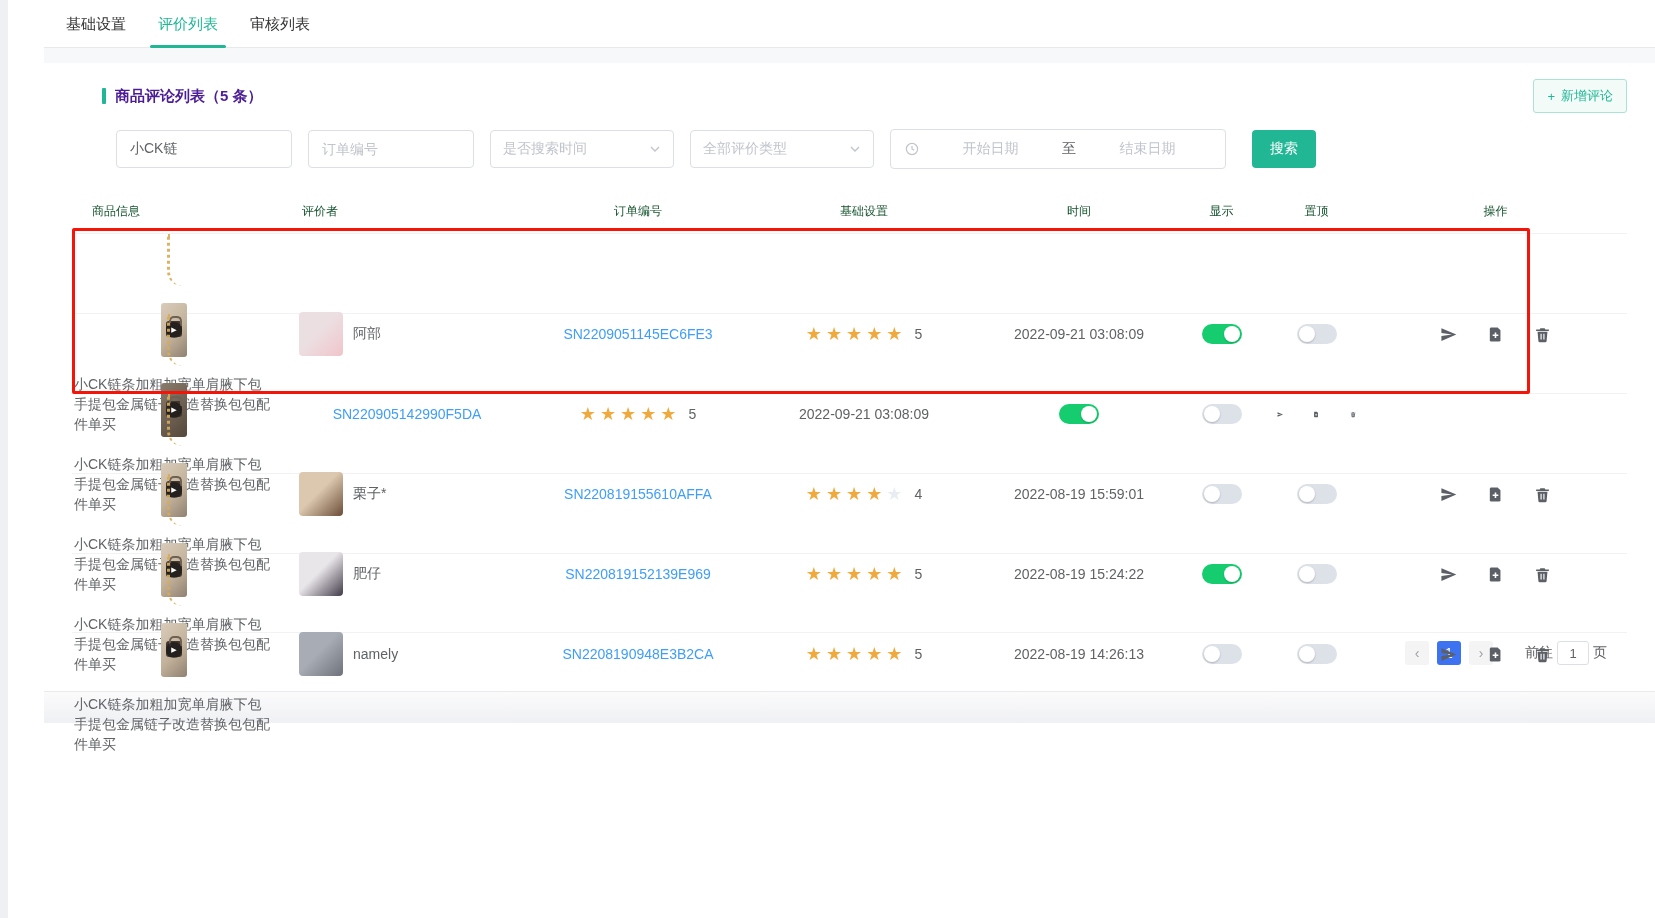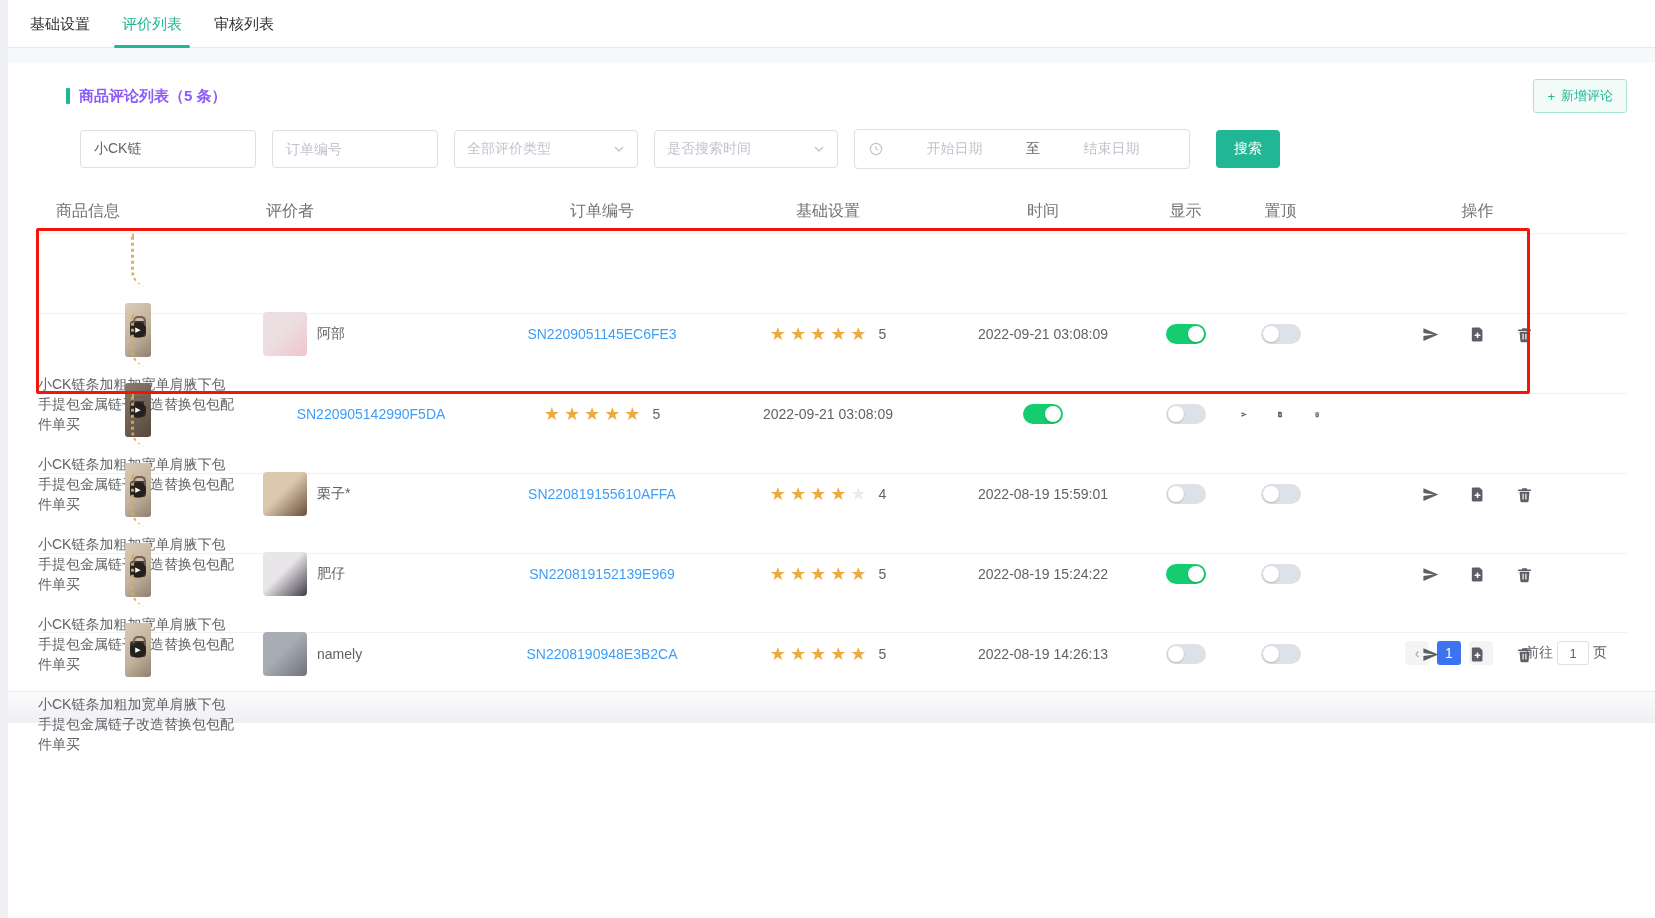--- a/index.html
+++ b/index.html
@@ -3,37 +3,37 @@
 <meta charset="utf-8">
 <style>
   * { margin:0; padding:0; box-sizing:border-box; }
   html,body { width:1655px; height:918px; }
   body {
     font-family:"Liberation Sans","DejaVu Sans",sans-serif;
     font-size:14px; color:#303133; background:#ffffff;
     display:flex; overflow:hidden;
   }
   .left-gutter { width:8px; background:#eef0f3; flex:none; }
-  .page { flex:1; display:flex; flex-direction:column; height:666px; }
+  .page { flex:1; display:flex; flex-direction:column; height:666px;margin-left:36px; }
 
   
   .tabbar { height:48px; background:#fff; border-bottom:1px solid #e7e9ec;
     display:flex; align-items:flex-end; padding-left:6px; flex:none; }
   .tab { padding:12px 16px 13px; font-size:15px; color:#303133; cursor:pointer;
     position:relative; font-weight:400; }
   .tab.active { color:var(--accent); }
   .tab.active::after { content:""; position:absolute; left:8px; right:8px; bottom:-1px;
     height:3px; background:var(--accent); border-radius:2px; }
 
   .band { height:15px; background:#f7f8fa; flex:none; }
 
   
   .card1 { background:#fff; padding:16px 28px 20px; flex:none; }
   .card-title-row { display:flex; align-items:center; justify-content:space-between; margin-bottom:16px; }
-  .card-title { display:flex; align-items:center; font-weight:bold; font-size:15px; color:#8b5cf6;padding-left:30px; }
+  .card-title { display:flex; align-items:center; font-weight:bold; font-size:15px; color:#4c1d95;padding-left:30px; }
   .title-bar { width:4px; height:16px; background:var(--accent); margin-right:9px; border-radius:1px; }
   .add-btn { display:flex; align-items:center; gap:6px; color:var(--accent);
     background:#f2fbf8; border:1px solid #a9e3d3; border-radius:3px;
     padding:7px 13px; font-size:13px; cursor:pointer; }
   .filters { display:flex; align-items:center; gap:16px;padding-left:44px; }
   .f-input { height:38px; border:1px solid #dcdfe6; border-radius:4px; padding:0 13px;
     font-size:14px; color:#606266; outline:none; font-family:inherit; background:#fff; }
   .f-input::placeholder { color:#c0c4cc; }
   .f-select { display:flex; align-items:center; justify-content:space-between;
     height:38px; border:1px solid #dcdfe6; border-radius:4px; padding:0 12px;
@@ -47,21 +47,21 @@
 
   
   .annotation-band { height:50px; background:#f7f8fa; display:flex; align-items:center;
     justify-content:flex-end; padding-right:160px; flex:none; }
   .annotation { color:#fd2a1f; font-size:18px; font-weight:bold; }
 
   
   .table-card { background:#fff; flex:1; display:flex; flex-direction:column; padding:0 28px; }
   .grid-row { display:grid; grid-template-columns:210px 250px 212px 240px 190px 95px 95px 1fr;
     align-items:center; }
-  .thead { height:44px; color:#737373; font-size:16px; }
+  .thead { height:44px; color:#14532d; font-size:12px; }
   .th { padding:0 8px; text-align:center; }
   .th.left { text-align:left; padding-left:20px; }
   .tbody { position:relative; }
   .trow { height:80px; border-top:1px solid #f0f2f5; }
   .trow:last-child { border-bottom:1px solid #f0f2f5; }
   .td { padding:0 8px; text-align:center; color:#606266; }
   .td.left { text-align:left; }
 
   
   .prod-cell { display:flex; align-items:center; gap:17px; padding-left:2px;flex-direction:column; }
@@ -145,29 +145,29 @@
       </div>
       <div class="add-btn">
         <span>+</span>
         <span>新增评论</span>
       </div>
     </div>
     <div class="filters">
       <input class="f-input" style="width: 176px;" value="小CK链">
       <input class="f-input" style="width: 166px;" placeholder="订单编号">
       <div class="f-select" style="width:184px">
-        <span>全部评价类型</span>
+        <span>是否搜索时间</span>
         <span class="chev">
           <svg width="12" height="12" viewBox="0 0 12 12">
               <polyline points="2,4 6,8 10,4" fill="none" stroke="#c0c4cc" stroke-width="1.4"></polyline>
             </svg>
         </span>
       </div>
       <div class="f-select" style="width:184px">
-        <span>是否搜索时间</span>
+        <span>全部评价类型</span>
         <span class="chev">
           <svg width="12" height="12" viewBox="0 0 12 12">
               <polyline points="2,4 6,8 10,4" fill="none" stroke="#c0c4cc" stroke-width="1.4"></polyline>
             </svg>
         </span>
       </div>
       <div class="f-date" style="width:336px">
         <span style="display:inline-flex">
           <svg width="14" height="14" viewBox="0 0 14 14">
               <circle cx="7" cy="7" r="5.6" fill="none" stroke="#c0c4cc" stroke-width="1.2"></circle>

